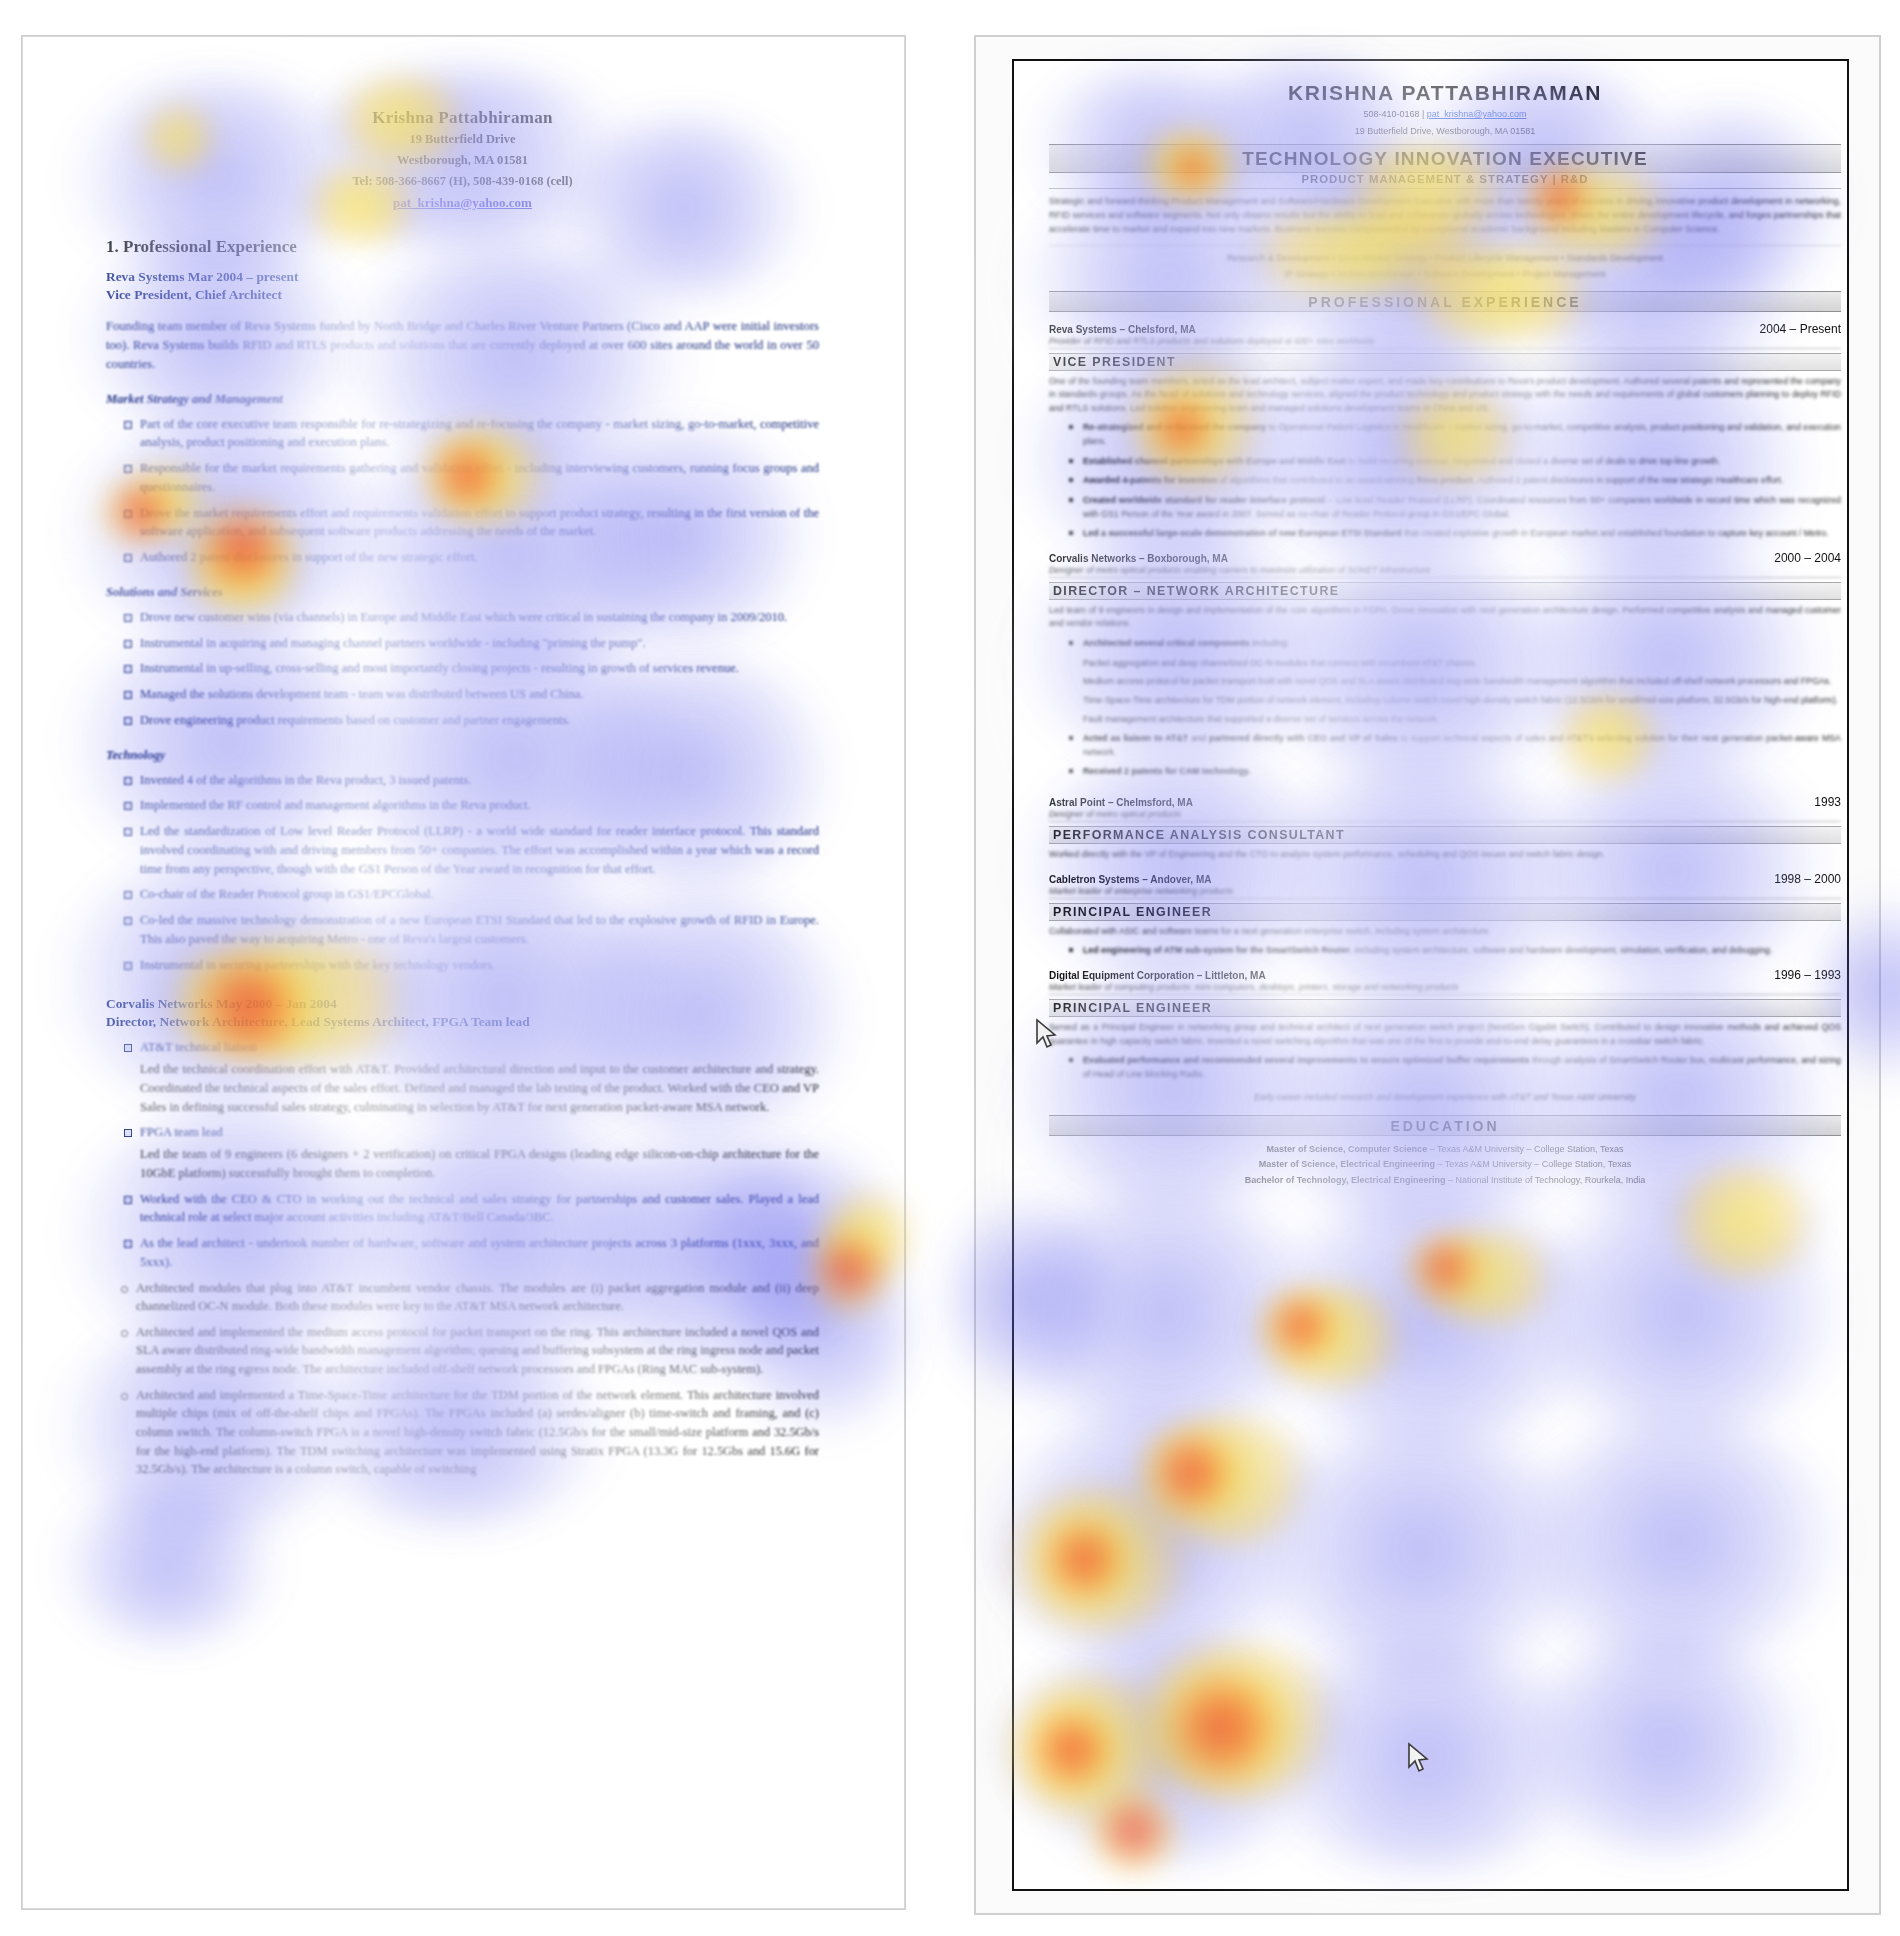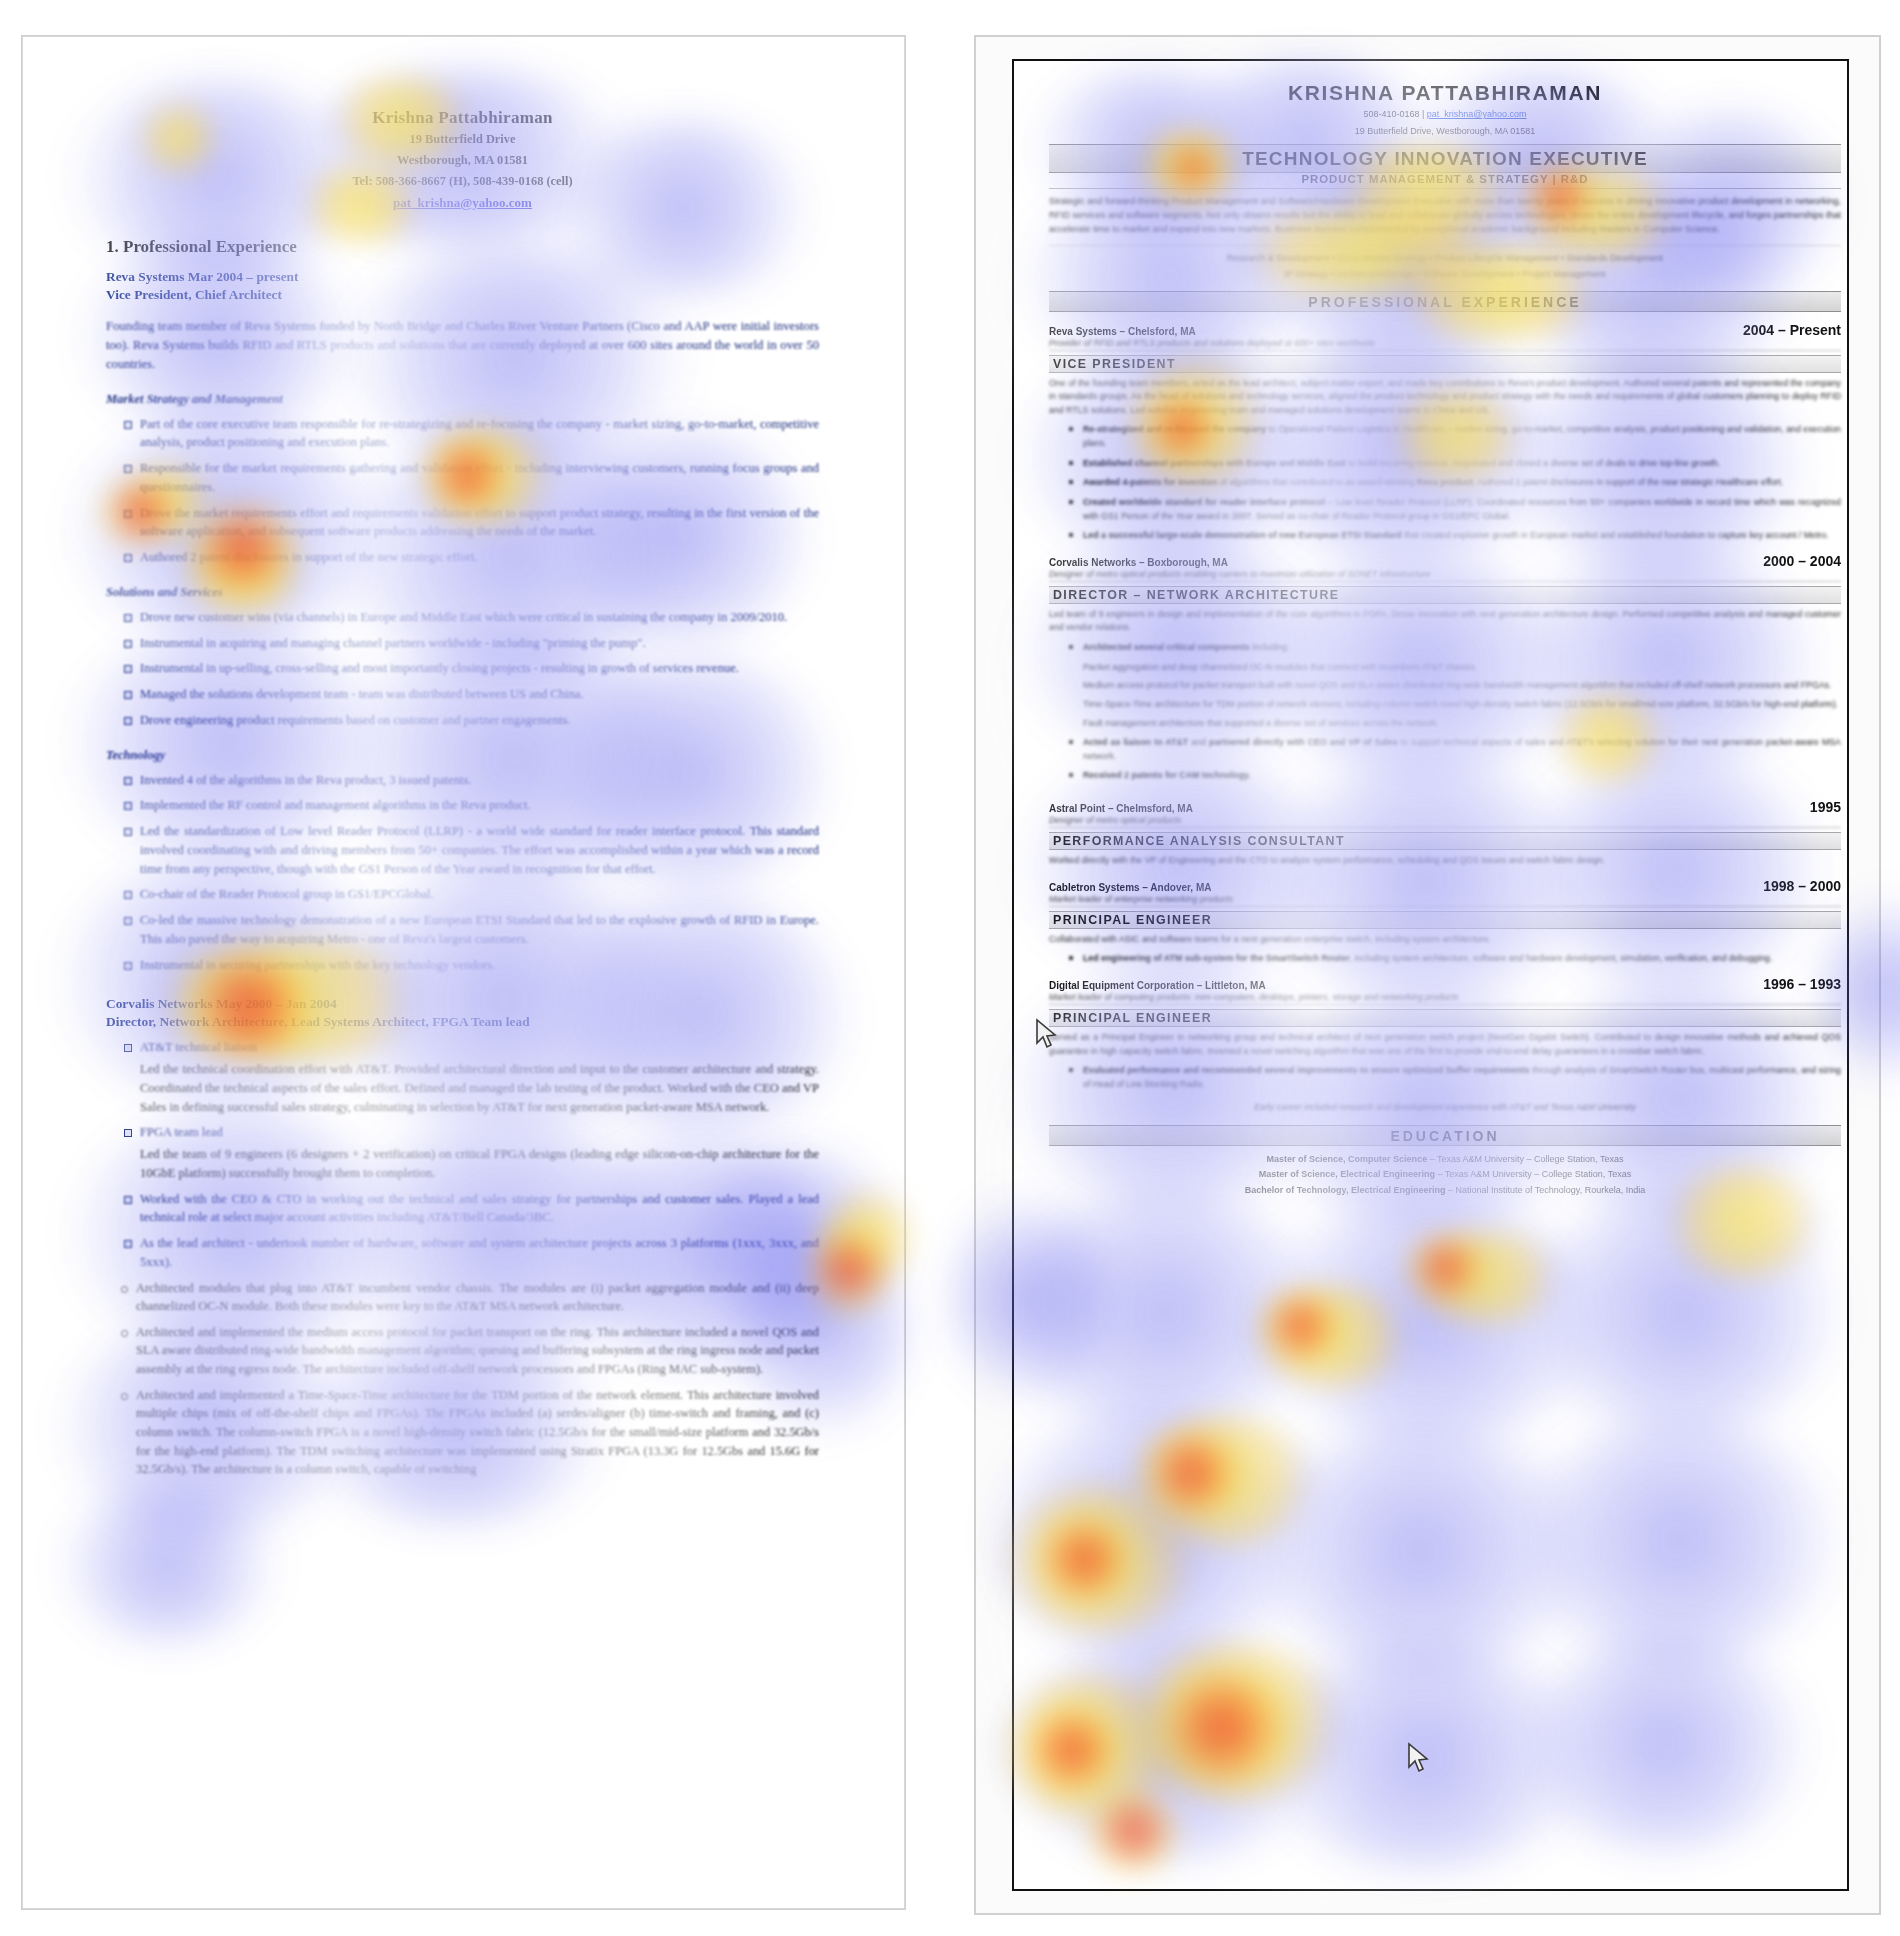--- a/index.html
+++ b/index.html
@@ -252,21 +252,21 @@
   }
   .r-jobline {
     display: flex;
     justify-content: space-between;
     align-items: baseline;
     margin-top: 10px;
     font-size: 10px;
     color: #111;
   }
   .r-jobline .co { font-weight: bold; }
-  .r-jobline .yr { font-weight: bold; font-size: 14px; }
+  .r-jobline .yr { font-weight: normal; font-size: 12px; }
   .r-jobdesc {
     font-size: 8.7px;
     font-style: italic;
     color: #3a3a3a;
     border-bottom: 1px solid #b9b9b9;
     padding-bottom: 2px;
   }
   .r-role {
     margin-top: 4px;
     background: linear-gradient(#f2f2f2, #e2e2e2);
@@ -492,21 +492,21 @@
       <div class="r-indent blurtext lite">Medium access protocol for packet transport built with novel QOS and SLA aware distributed ring-wide bandwidth management algorithm that included off-shelf network processors and FPGAs.</div>
       <div class="r-indent blurtext lite">Time-Space-Time architecture for TDM portion of network element, including column switch novel high-density switch fabric (12.5Gb/s for small/mid-size platform, 32.5Gb/s for high-end platform).</div>
       <div class="r-indent blurtext lite">Fault management architecture that supported a diverse set of services across the network.</div>
       <ul class="r-list">
         <li class="blurtext lite"><b>Acted as liaison to AT&amp;T</b> and <b>partnered directly with CEO and VP of Sales</b> to support technical aspects of sales and AT&amp;T's selecting solution for their next generation packet-aware MSA network.</li>
         <li class="blurtext lite"><b>Received 2 patents for CAM technology.</b></li>
       </ul>
 
       <div class="r-jobline" style="margin-top:16px">
         <span class="co">Astral Point – Chelmsford, MA</span>
-        <span class="yr">1995</span>
+        <span class="yr">1993</span>
       </div>
       <div class="r-jobdesc blurtext lite">Designer of metro optical products</div>
       <div class="r-role">PERFORMANCE ANALYSIS CONSULTANT</div>
       <div class="r-body blurtext lite">Worked directly with the VP of Engineering and the CTO to analyze system performance, scheduling and QOS issues and switch fabric design.</div>
 
       <div class="r-jobline">
         <span class="co">Cabletron Systems – Andover, MA</span>
         <span class="yr">1998 – 2000</span>
       </div>
       <div class="r-jobdesc blurtext lite">Market leader of enterprise networking products</div>

